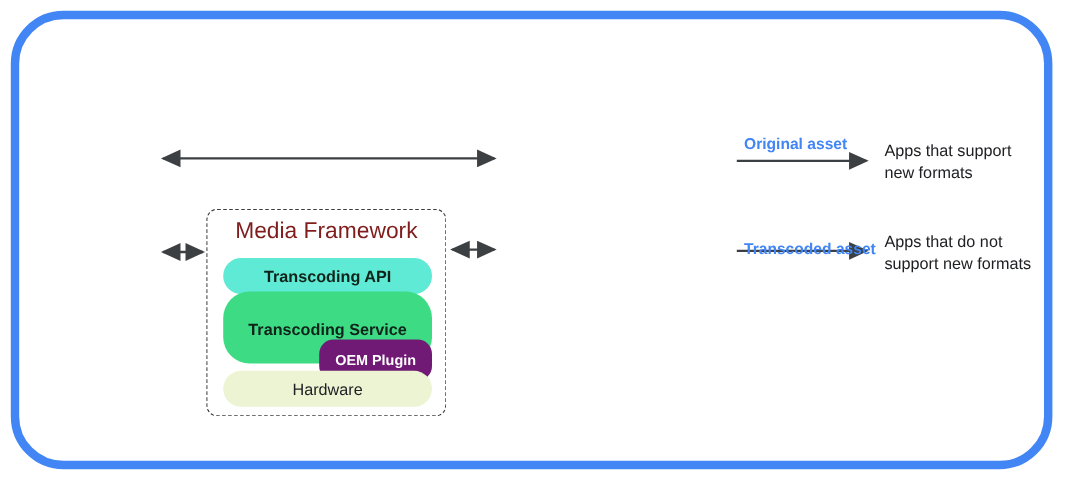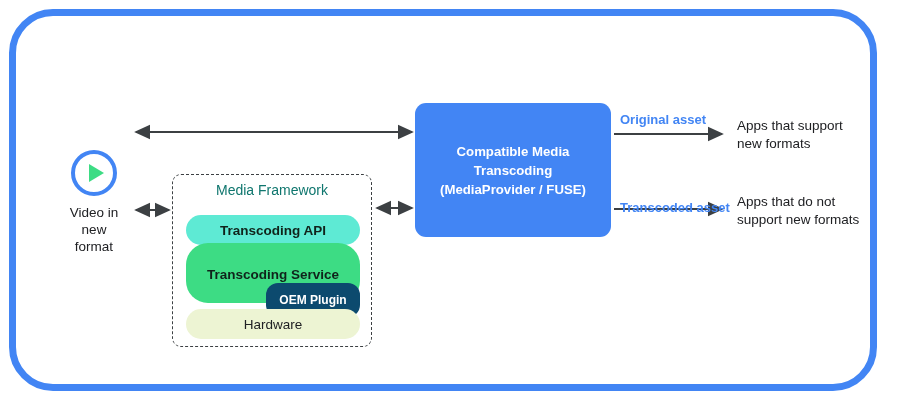--- a/index.html
+++ b/index.html
@@ -80,22 +80,22 @@
     border: 1.6px dashed #3c4043;
     border-radius: 9px;
     background: #ffffff;
   }
   .mf-title {
     position: absolute;
     left: 0;
     top: 7px;
     width: 100%;
     text-align: center;
-    font-size: 14px;
-    color: #0f766e;
+    font-size: 19px;
+    color: #7f1d1d;
   }
   .mf-pill {
     position: absolute;
     left: 13px;
     width: 174px;
     box-sizing: border-box;
     border-radius: 22px;
     display: flex;
     align-items: center;
     justify-content: center;
@@ -122,21 +122,21 @@
     background: #edf4d3;
     font-weight: normal;
     color: #202124;
   }
   .oem-badge {
     position: absolute;
     left: 93px;
     top: 108px;
     width: 94px;
     height: 34px;
-    background: #0c4a6e;
+    background: #701a75;
     border-radius: 12px;
     color: #ffffff;
     font-size: 12px;
     font-weight: bold;
     display: flex;
     align-items: center;
     justify-content: center;
   }
 
   
@@ -189,40 +189,29 @@
   .apps-support { left: 737px; top: 117px; }
   .apps-nosupport { left: 737px; top: 193px; }
 </style>
 </head>
 <body>
 
 <div id="canvas">
 
   <div class="outer-frame"></div>
 
-  <div class="video-source">
-    <div class="play-ring">
-      <div class="play-tri"></div>
-    </div>
-    <div class="video-caption">Video in
-new
-format</div>
-  </div>
 
   <div class="media-framework">
     <div class="mf-title">Media Framework</div>
     <div class="mf-pill pill-api">Transcoding API</div>
     <div class="mf-pill pill-service">Transcoding Service</div>
     <div class="oem-badge">OEM Plugin</div>
     <div class="mf-pill pill-hardware">Hardware</div>
   </div>
 
-  <div class="cmt-box">Compatible Media
-Transcoding
-(MediaProvider / FUSE)</div>
 
   <svg class="arrow-layer" viewBox="0 0 898 404" width="898" height="404">
     <defs>
       <marker id="ahead" markerWidth="9" markerHeight="9" refX="7.6" refY="4.5" orient="auto">
         <path d="M0,0.6 L8.6,4.5 L0,8.4 Z" fill="#3c4043"></path>
       </marker>
       <marker id="atail" markerWidth="9" markerHeight="9" refX="1.4" refY="4.5" orient="auto">
         <path d="M9,0.6 L0.4,4.5 L9,8.4 Z" fill="#3c4043"></path>
       </marker>
     </defs>

